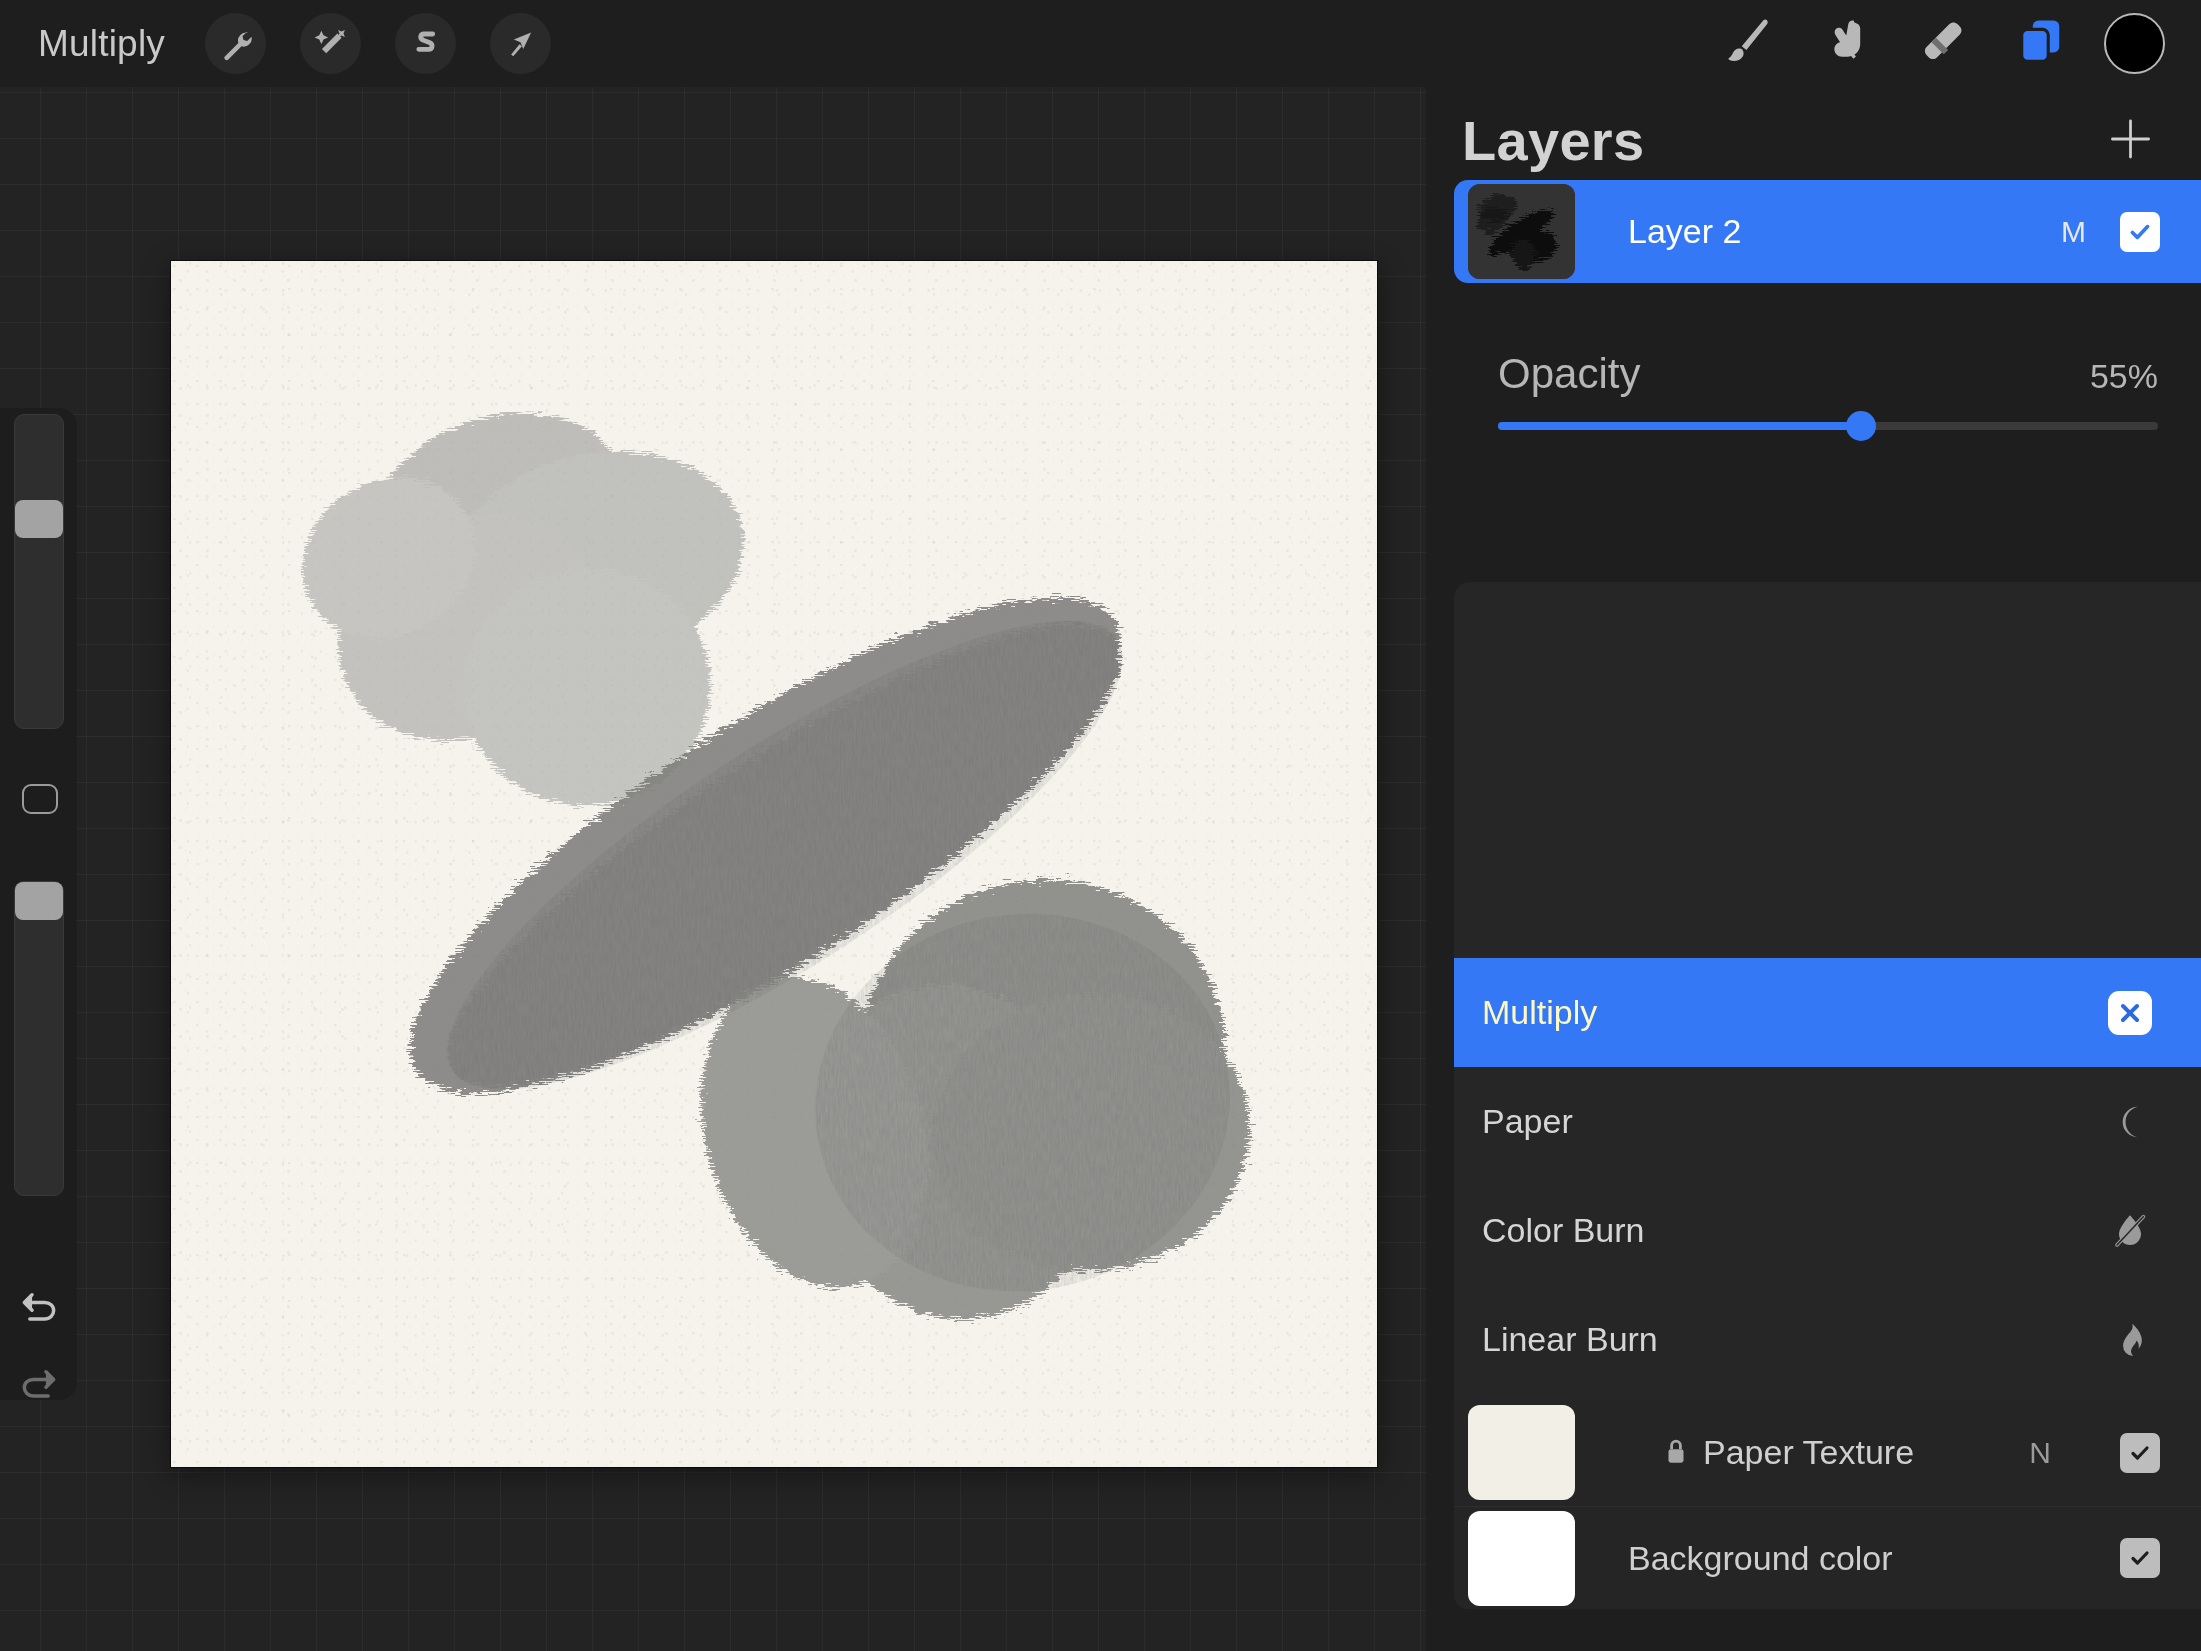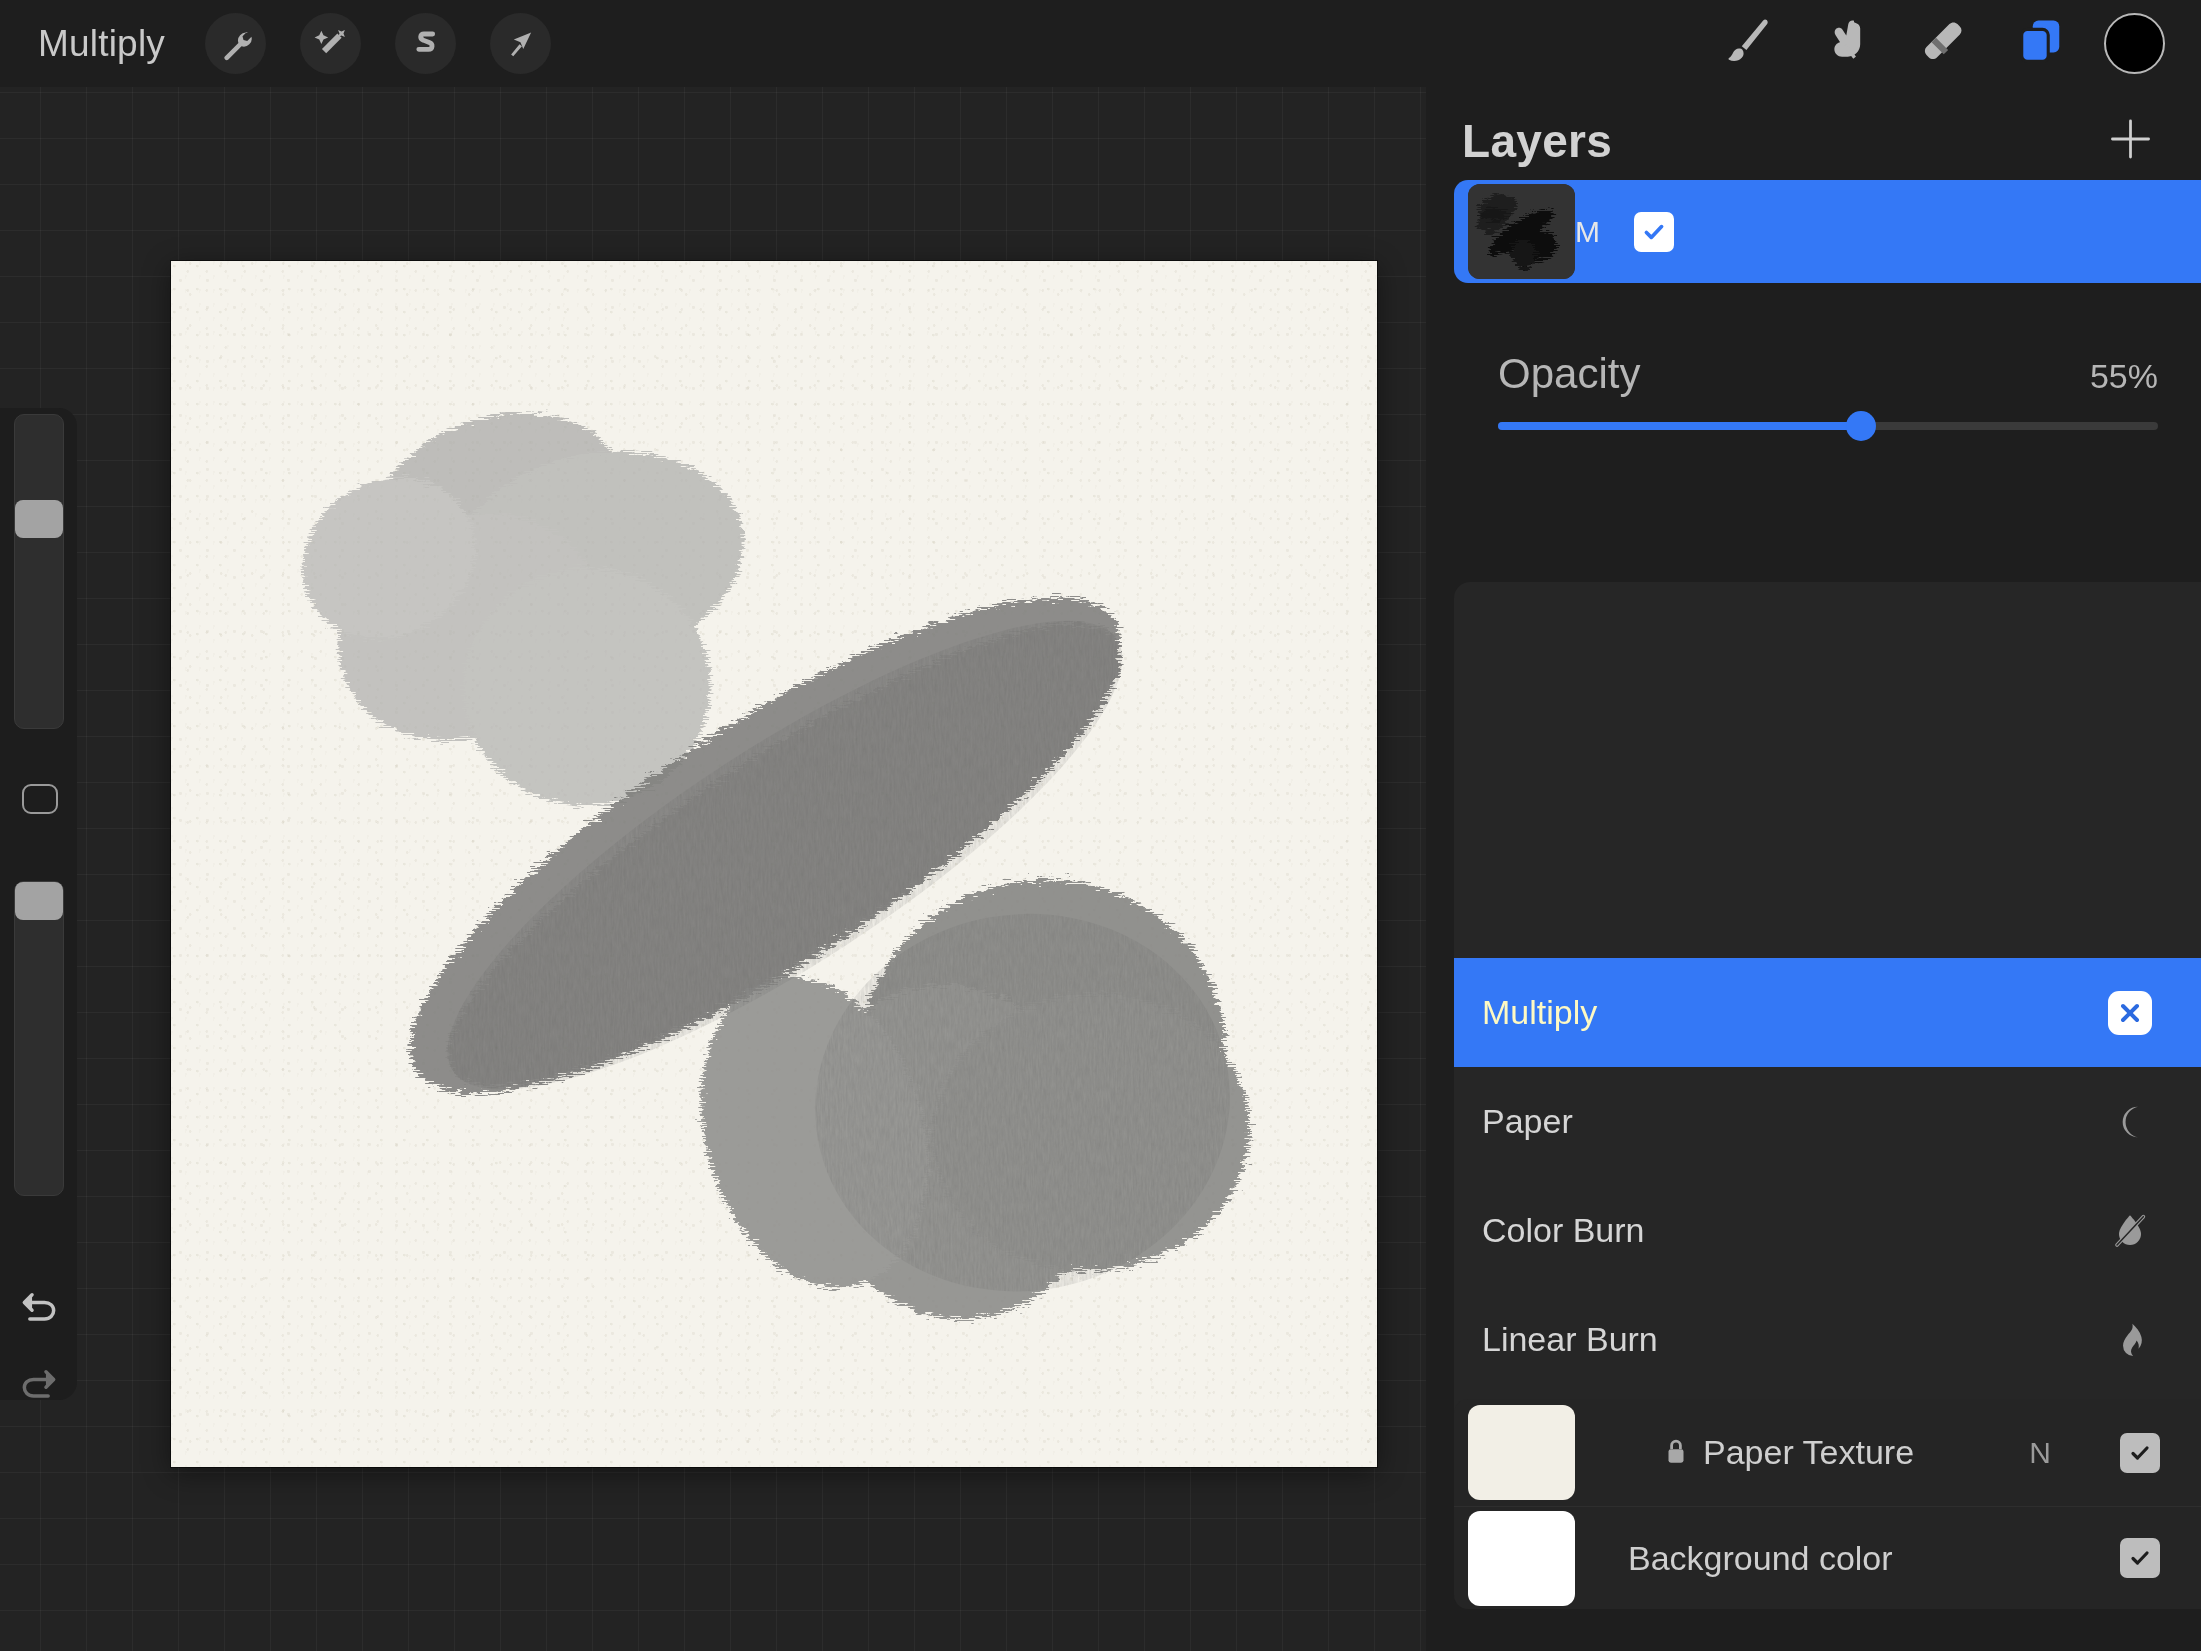--- a/index.html
+++ b/index.html
@@ -107,21 +107,21 @@
 
   
   .panel {
     position:absolute; right:0; top:87px; width:776px; height:1564px;
     background:#1e1e1e; z-index:35;
   }
   .panel-header {
     position:relative; height:107px;
     display:flex; align-items:center; padding:0 0 0 36px;
   }
-  .panel-title { color:#d2d2d2; font-size:46px; font-weight:bold; letter-spacing:0.3px; }
+  .panel-title { color:#d2d2d2; font-size:56px; font-weight:bold; letter-spacing:0.3px; }
   .add-layer {
     position:absolute; right:44px; top:50%; transform:translateY(-50%);
     width:55px; height:55px; cursor:pointer;
     display:flex; align-items:center; justify-content:center;
   }
 
   
   .layer-row {
     position:relative; display:flex; align-items:center;
     height:99px; margin:0 0 0 0;
@@ -379,20 +379,21 @@
             <rect width="108" height="96" fill="#333333"></rect>
             <g filter="url(#rough)">
               <ellipse cx="30" cy="24" rx="20" ry="13" transform="rotate(-18 30 24)" fill="#1a1a1a" opacity="0.8"></ellipse>
               <ellipse cx="25" cy="36" rx="16" ry="12" transform="rotate(-22 25 36)" fill="#191919" opacity="0.8"></ellipse>
               <ellipse cx="54" cy="48" rx="38" ry="11" transform="rotate(-33 54 48)" fill="#0d0d0d"></ellipse>
               <ellipse cx="72" cy="62" rx="17" ry="16" fill="#101010"></ellipse>
               <ellipse cx="56" cy="70" rx="13" ry="15" transform="rotate(-12 56 70)" fill="#121212"></ellipse>
             </g>
           </svg>
         </div>
+        <div class="layer-name">Layer 2</div>
         <div class="blend-tag">M</div>
         <div class="chk">
           <svg width="26" height="26" viewBox="0 0 24 24" fill="none" stroke="#3478f6" stroke-width="3.4" stroke-linecap="round" stroke-linejoin="round">
             <path d="M5 12.5l4.5 4.5L19 7"></path>
           </svg>
         </div>
       </div>
     </div>
 
     <div style="position:absolute; left:28px; right:0; top:216px;">

